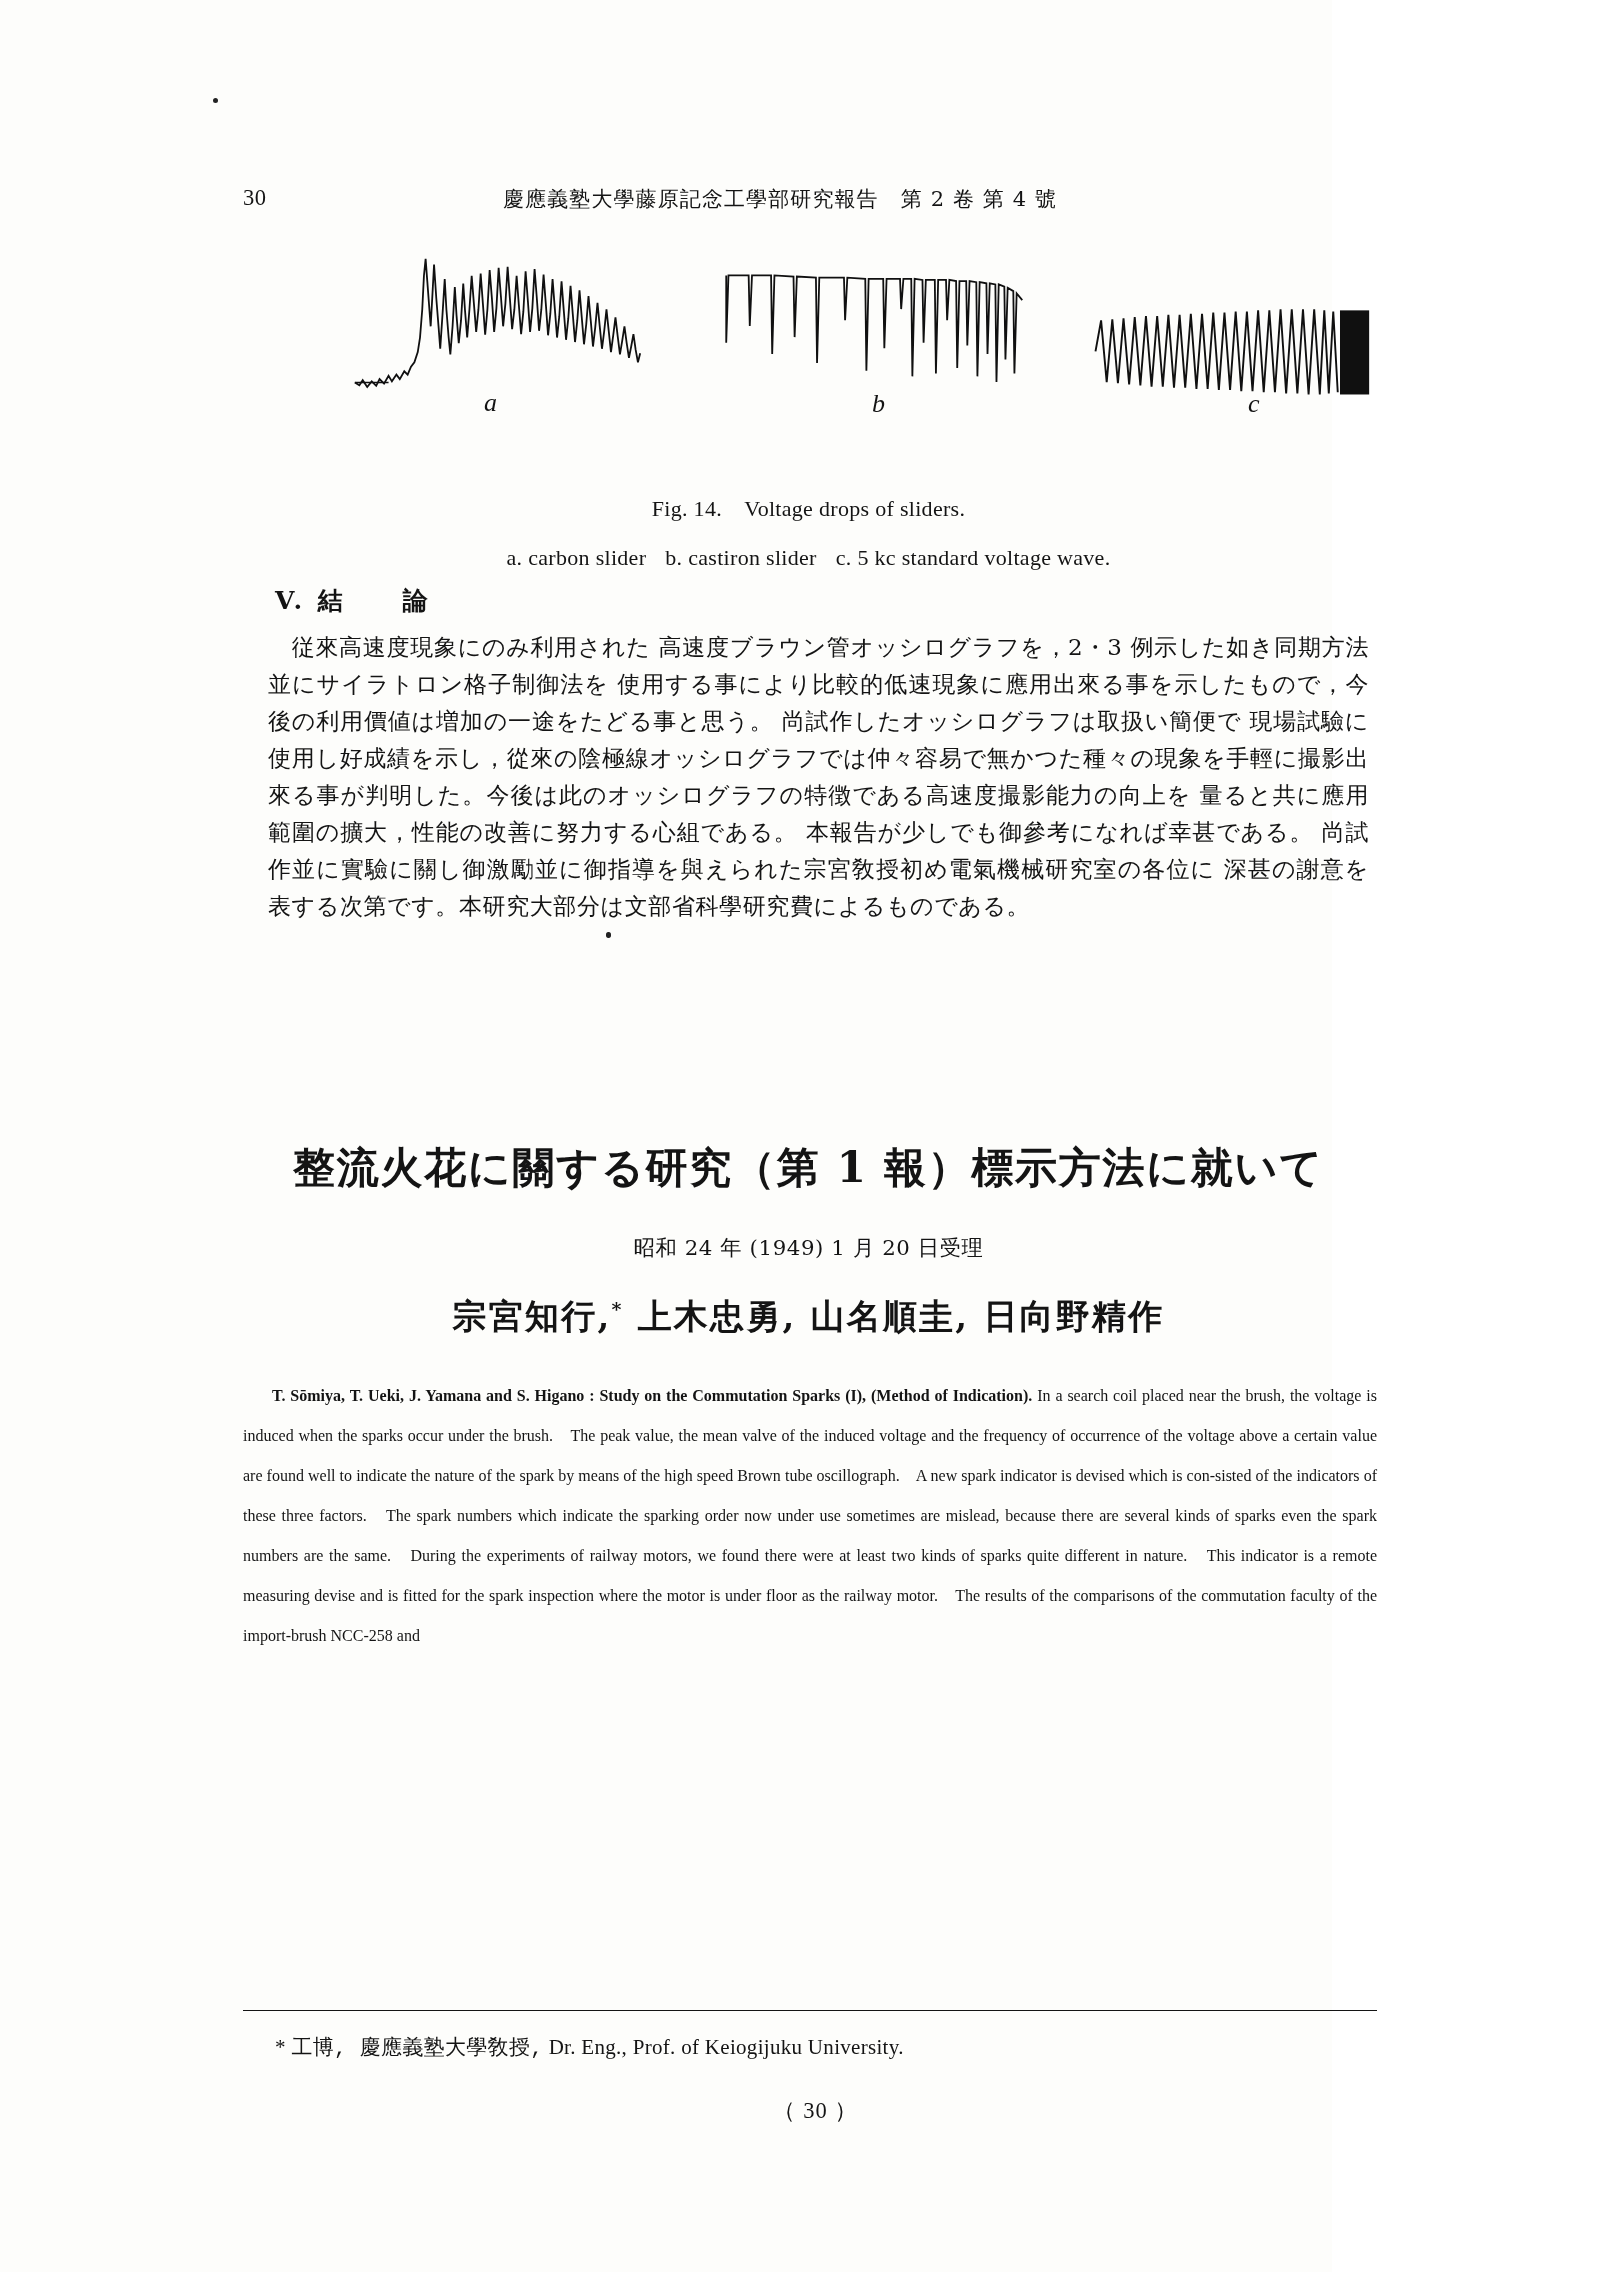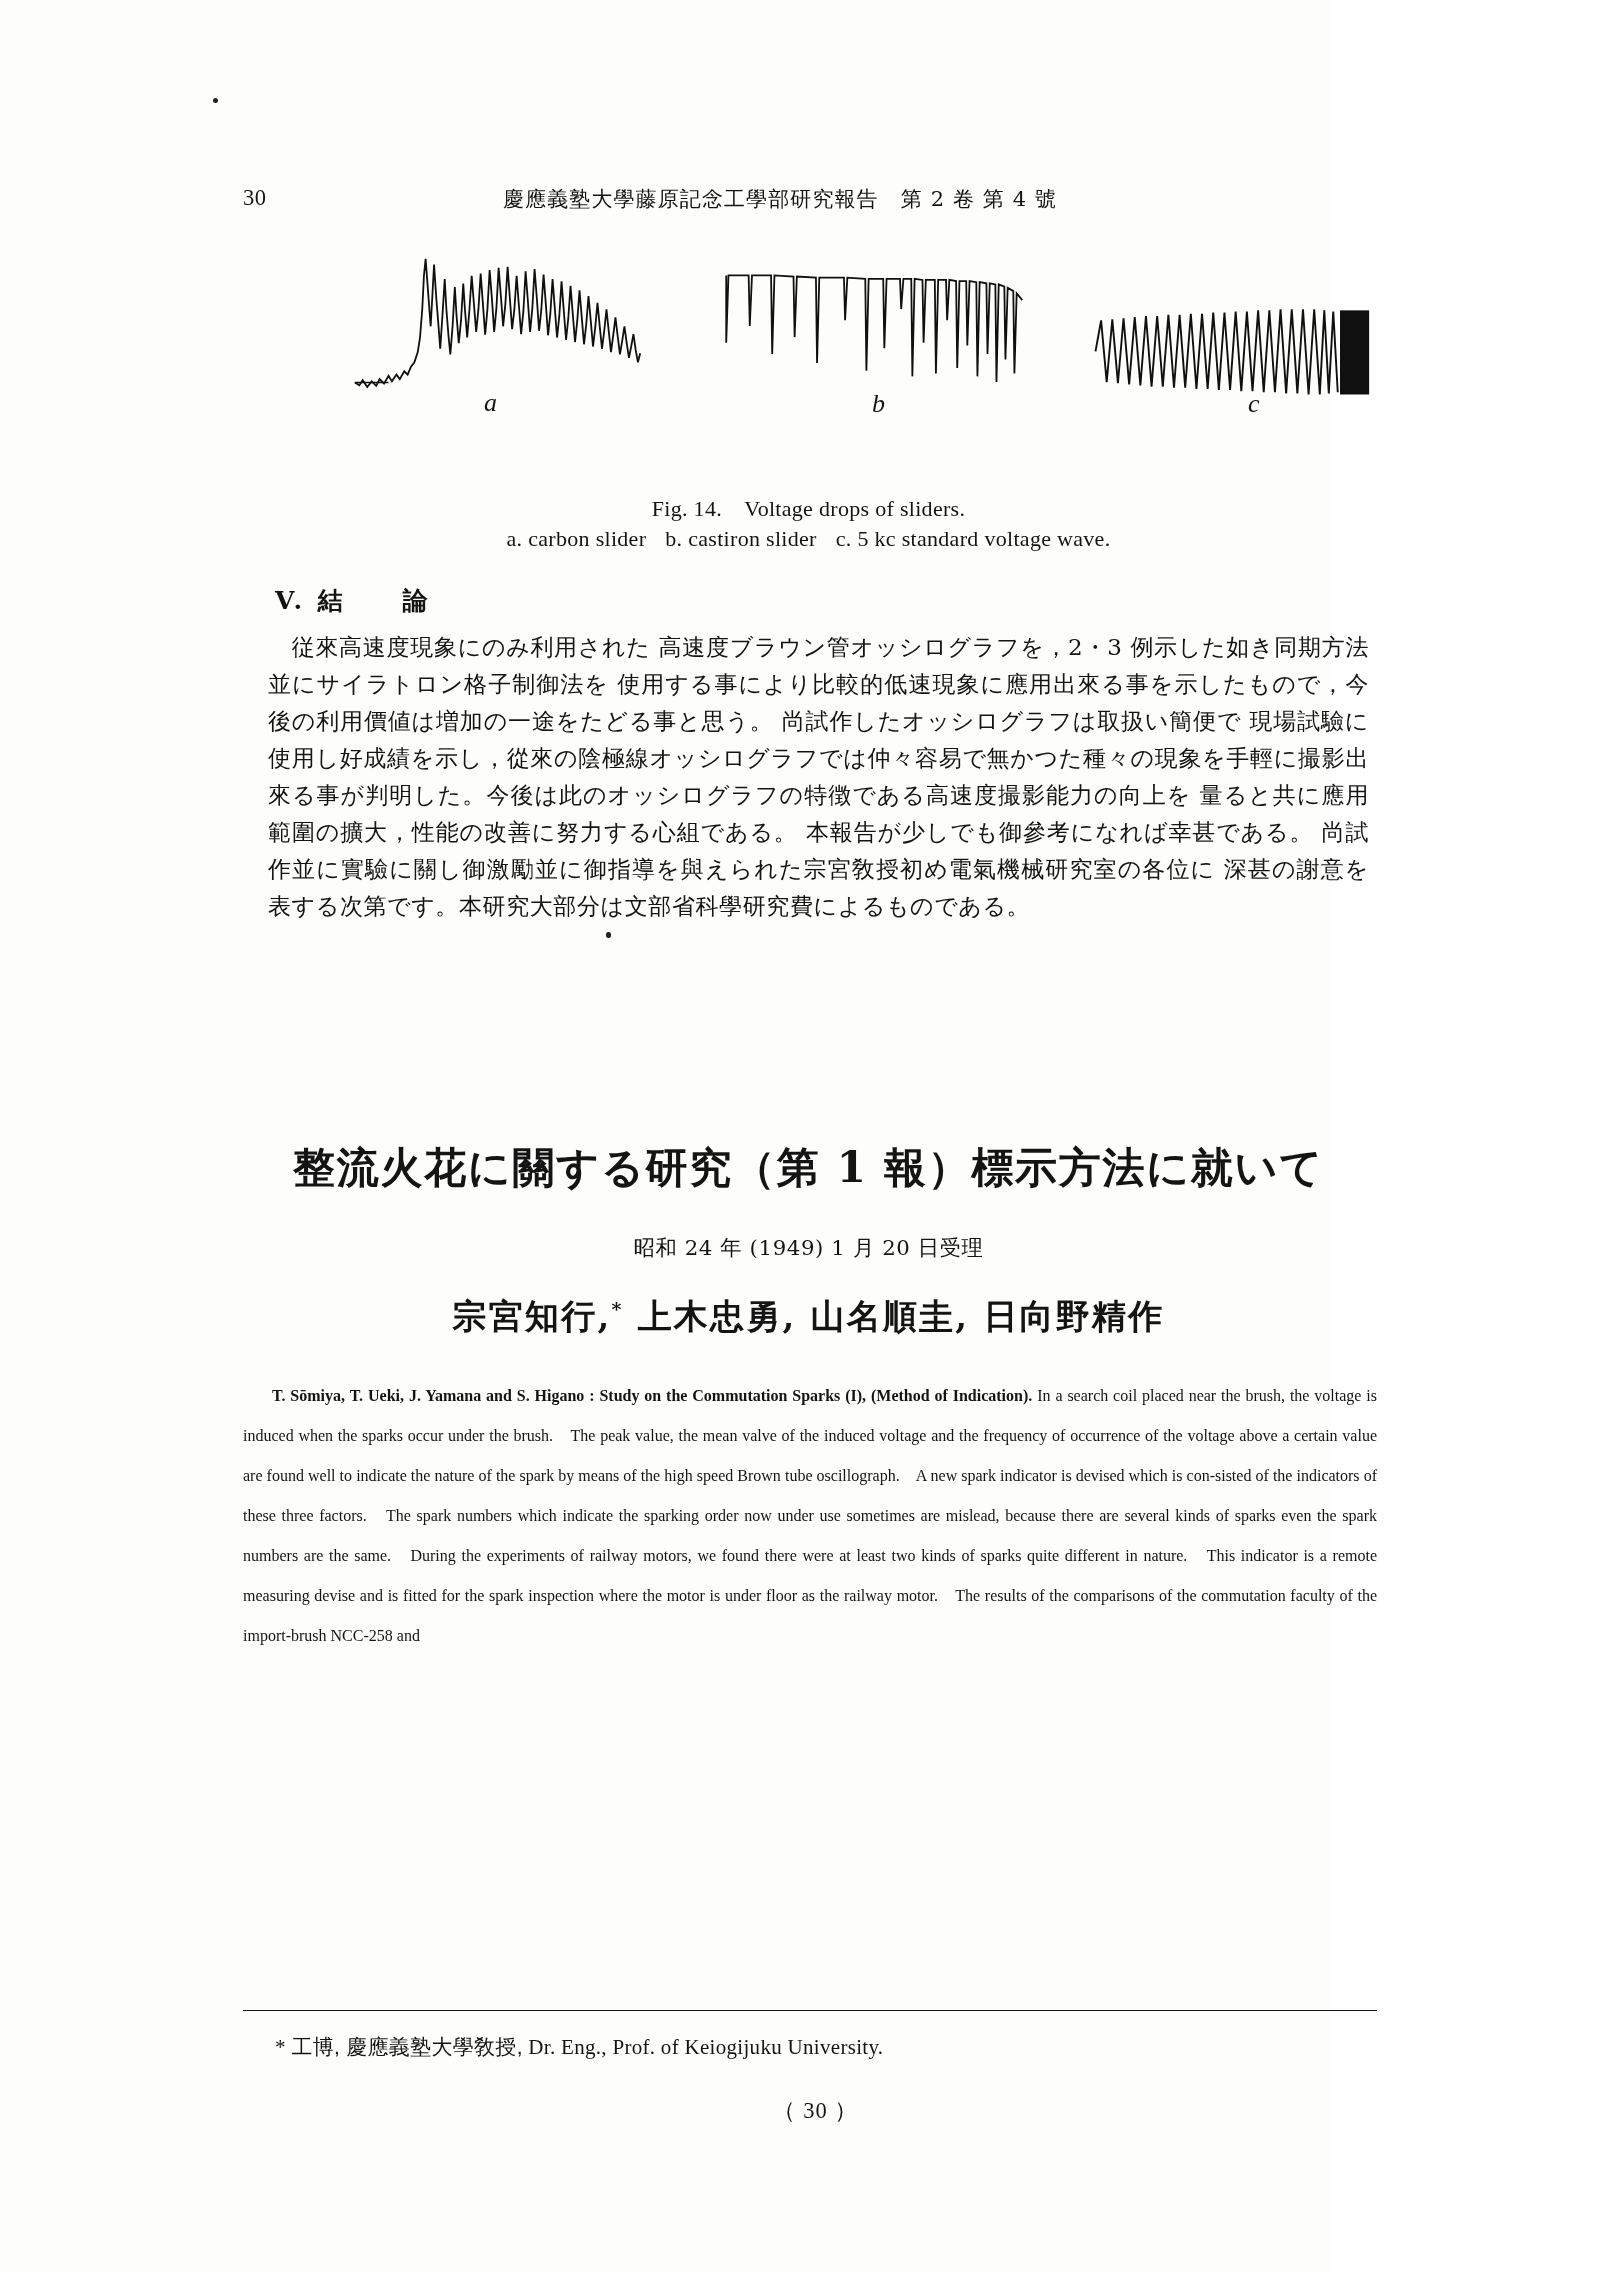--- a/index.html
+++ b/index.html
@@ -68,21 +68,21 @@
     top: 494px;
     left: 0;
     width: 1617px;
     text-align: center;
     font-family: "Liberation Serif", serif;
     font-size: 22px;
     letter-spacing: 0.3px;
   }
   .fig-caption .line2 {
     display: block;
-    margin-top: 2px;
+    margin-top: 21px;
   }
   .fig-caption .sp {
     display: inline-block;
     width: 19px;
   }
   
   .sec-head {
     position: absolute;
     top: 584px;
     left: 275px;
@@ -166,21 +166,21 @@
   .footnote {
     position: absolute;
     top: 2033px;
     left: 275px;
     width: 1101px;
     font-family: "Liberation Serif", serif;
     font-size: 21px;
     letter-spacing: 0.3px;
   }
   .footnote .jp {
-    font-family: Liberation Sans, sans-serif;
+    font-family: Liberation Mono, monospace;
   }
   .folio {
     position: absolute;
     top: 2095px;
     left: 0;
     width: 1617px;
     text-align: center;
     font-family: "Liberation Serif", serif;
     font-size: 22.5px;
     letter-spacing: 1.1px;

